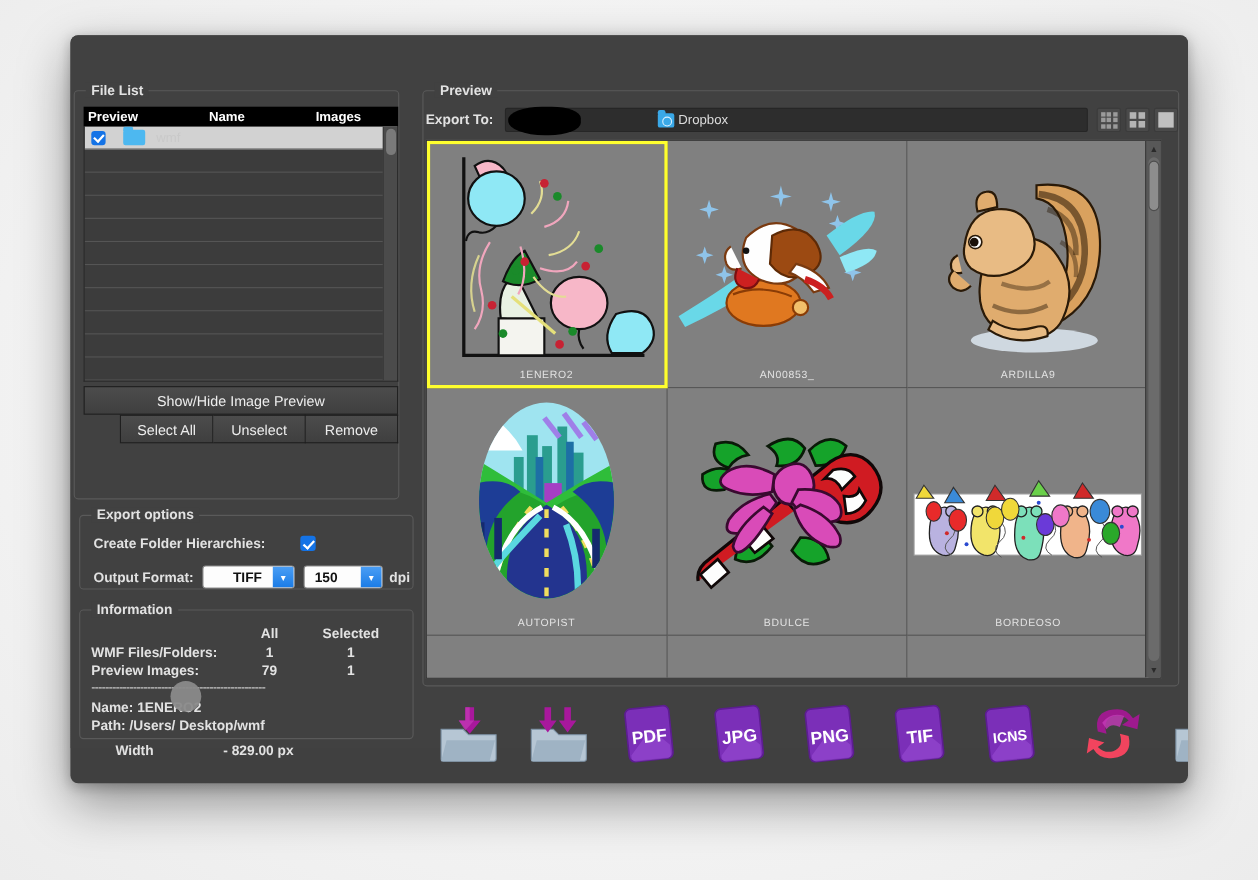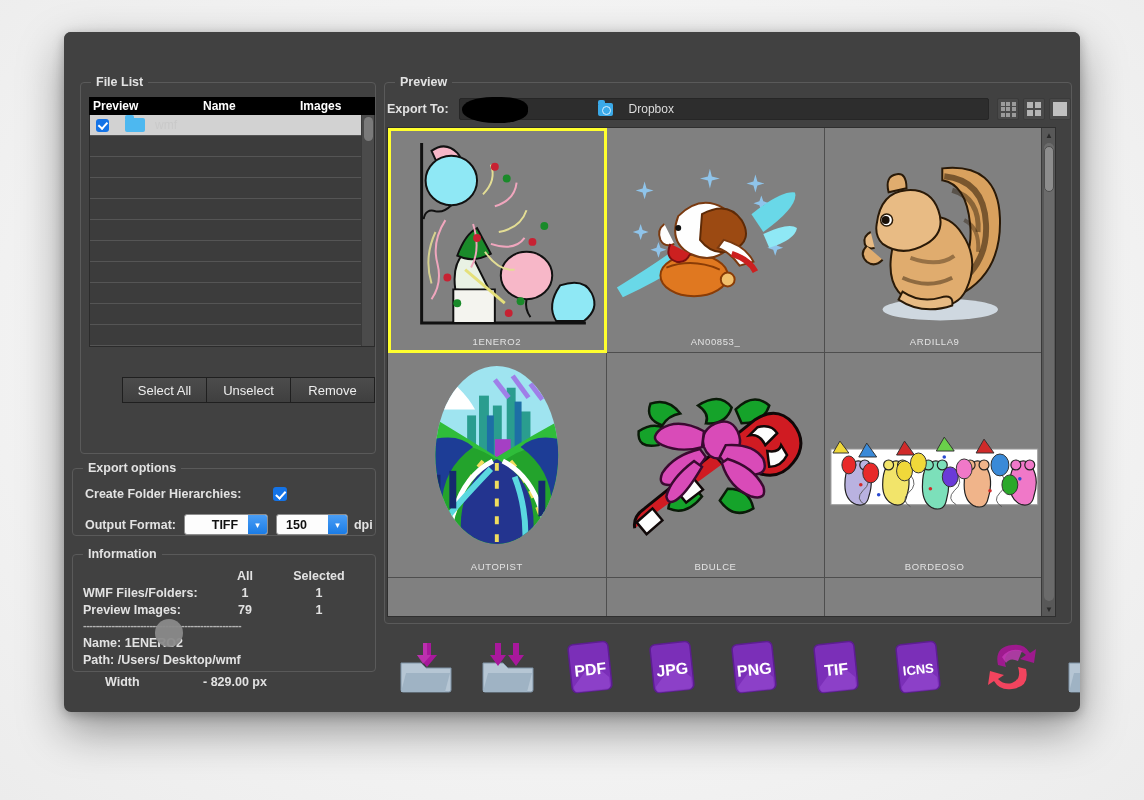--- a/index.html
+++ b/index.html
@@ -48,21 +48,21 @@
     border-radius: 4px;
   }
   .group > .legend {
     position: absolute; top: -8px; left: 10px;
     padding: 0 5px;
     background: #414141;
     font-size: 12.5px; font-weight: bold; color: #e2e2e2;
   }
 
   
-  #file-list-group { left: 16px; top: 50px; width: 296px; height: 372px; }
+  #file-list-group { left: 3px; top: 50px; width: 296px; height: 372px; }
   .table-head {
     position: absolute; left: 8px; top: 14px; width: 286px; height: 18px;
     background: #000; display: flex; align-items: center;
   }
   .th { font-size: 12px; font-weight: bold; color: #fff; }
   .th.c1 { margin-left: 4px; width: 110px; }
   .th.c2 { width: 97px; }
   .th.c3 { width: 70px; }
   .list-body {
     position: absolute; left: 8px; top: 32px; width: 286px; height: 232px;
@@ -188,21 +188,21 @@
     background: #3aa9e8; border-radius: 2px; position: relative;
   }
   .dropbox-ico::before {
     content: ""; position: absolute; left: 0; top: -3px; width: 7px; height: 4px;
     background: #3aa9e8; border-radius: 2px 2px 0 0;
   }
   .dropbox-ico::after {
     content: ""; position: absolute; left: 4px; top: 3px; width: 7px; height: 7px;
     border-radius: 50%; border: 1.4px solid #d8f0ff;
   }
-  .path-text { margin-left: 16px; font-size: 12px; color: #dcdcdc; text-align: center; }
+  .path-text { margin-left: 4px; font-size: 12px; color: #dcdcdc; text-align: center; }
   .redact-path {
     position: absolute; left: 2px; top: -2px; width: 66px; height: 26px;
     background: #000; border-radius: 46% 40% 44% 50%;
   }
   .view-btns { display: flex; align-items: center; gap: 4px; margin-left: 8px; }
   .vbtn {
     width: 22px; height: 22px; background: #4a4a4a; border: 1px solid #3b3b3b;
     border-radius: 2px; display: flex; align-items: center; justify-content: center;
   }
   .gridmini { display: grid; gap: 1.5px; }
@@ -292,20 +292,21 @@
         <div class="list-row"></div>
         <div class="list-row"></div>
         <div class="list-row"></div>
         <div class="list-row"></div>
         <div class="list-row"></div>
         <div class="list-scroll">
           <span class="thumb"></span>
         </div>
       </div>
 
+      <div class="btn-wide">Show/Hide Image Preview</div>
       <div class="btn-trio">
         <div>Select All</div>
         <div>Unselect</div>
         <div>Remove</div>
       </div>
     </div>
 
     <div class="group" id="export-options-group">
       <div class="legend">Export options</div>
 

